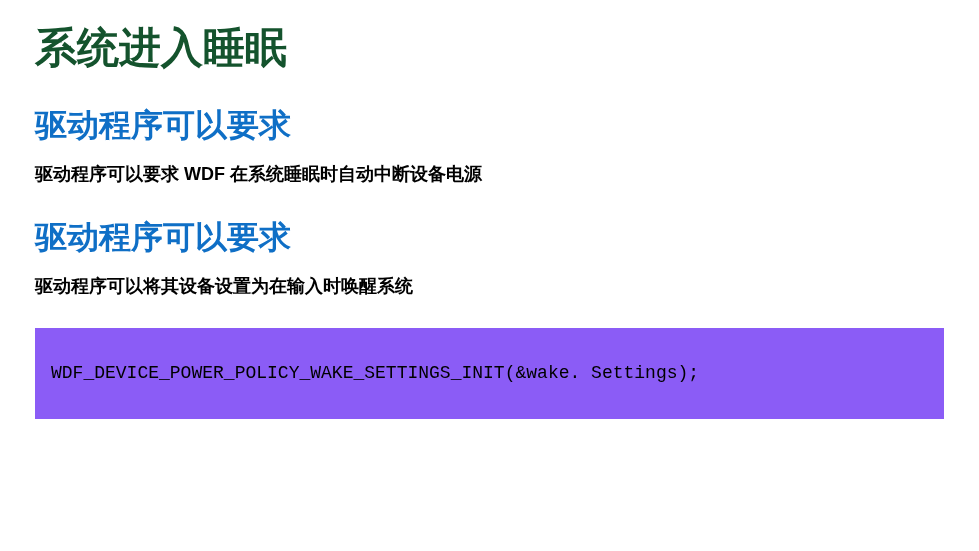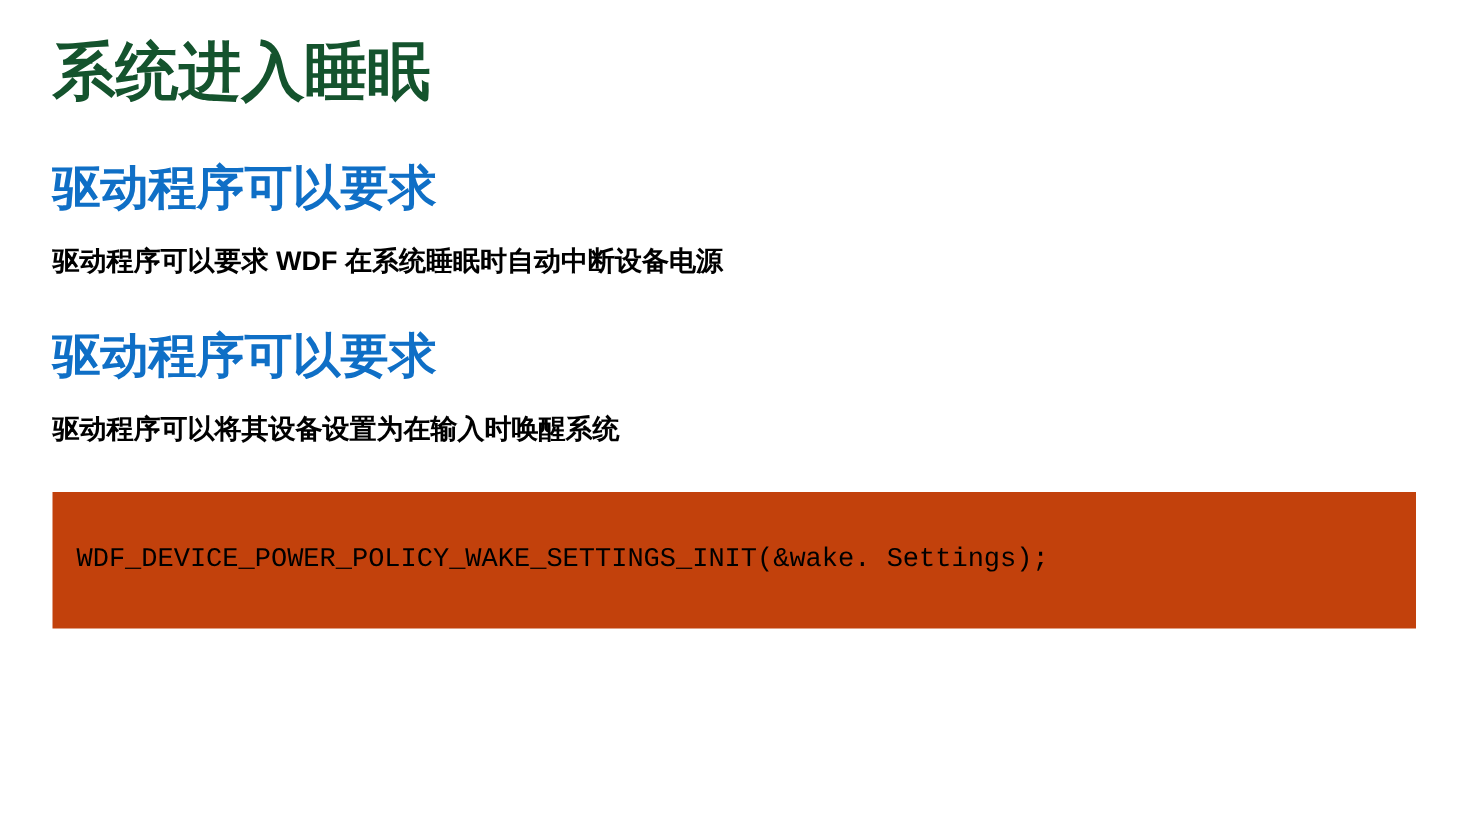--- a/index.html
+++ b/index.html
@@ -26,21 +26,21 @@
     color: #0F6FC6;
     margin-bottom: 14px;
   }
   .section-desc {
     font-size: 18px;
     font-weight: bold;
     color: #000000;
     margin-bottom: 30px;
   }
   .code-block {
-    background: #c2410c;
+    background: #8b5cf6;
     padding: 22px 16px;
     font-family: Consolas, "Courier New", monospace;
     font-size: 18px;
     color: #000000;
     line-height: 2.6;
   }
   .code-line {
     display: block;
   }
 </style>

